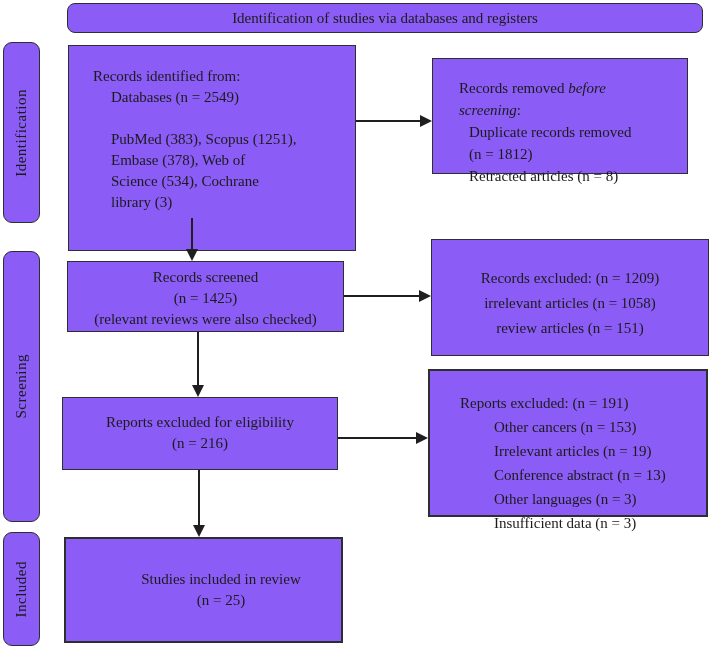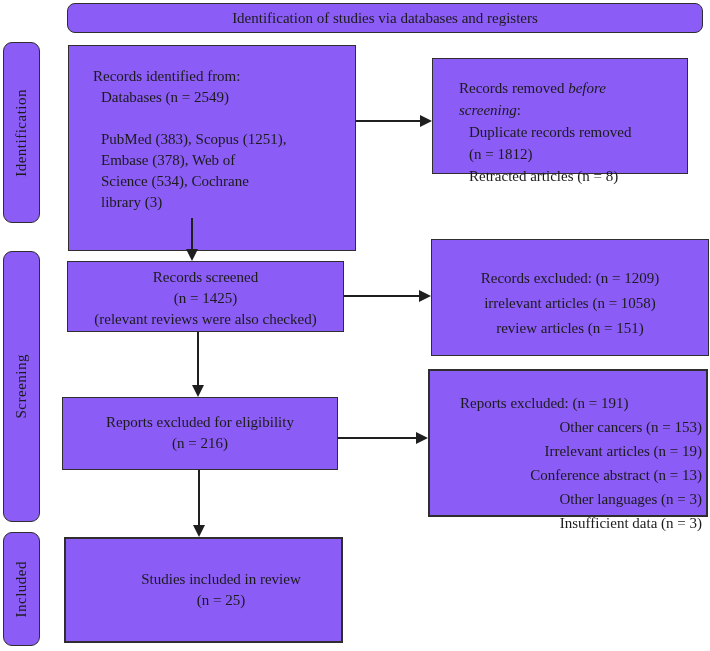--- a/index.html
+++ b/index.html
@@ -19,36 +19,36 @@
     display:flex;align-items:center;justify-content:center;
   }
   .vlabel{
     left:3px;width:37px;display:flex;align-items:center;justify-content:center;
   }
   .vlabel span{
     writing-mode:vertical-rl;transform:rotate(180deg);
     white-space:nowrap;letter-spacing:.5px;
   }
   .line{line-height:21px;min-height:21px;}
-  .ind{margin-left:8px;}
+  .ind{margin-left:18px;}
   .center{text-align:center;}
   .it{font-style:italic;}
   
   #box-identified{left:68px;top:45px;width:288px;height:206px;padding:20px 8px 0 24px;}
   #box-screened{left:67px;top:261px;width:277px;height:71px;padding-top:5px;}
   #box-eligibility{left:62px;top:397px;width:276px;height:73px;padding-top:14px;}
   #box-included{left:64px;top:537px;width:279px;height:106px;padding-top:30px;border-width:2px;padding-left:35px;}
   #box-removed{left:432px;top:58px;width:256px;height:116px;padding:18px 6px 12px 26px;}
   #box-removed .line{line-height:22px;min-height:22px;}
   #box-removed .ind{margin-left:10px;}
   #box-records-excluded{left:431px;top:239px;width:278px;height:117px;padding-top:26px;}
   #box-records-excluded .line{line-height:25px;min-height:25px;}
   #box-reports-excluded{left:428px;top:369px;width:280px;height:148px;padding:20px 4px 0 30px;border-width:2px;}
   #box-reports-excluded .line{line-height:24px;min-height:24px;}
-  #box-reports-excluded .ind{margin-left:34px;text-align:right;}
+  #box-reports-excluded .ind{margin-left:34px;}
   #pill-identification{top:42px;height:181px;}
   #pill-screening{top:251px;height:271px;}
   #pill-included{top:532px;height:114px;}
   
   .hline,.vline{position:absolute;background:#1f1f1f;}
   .hline{height:2px;}
   .vline{width:2px;}
   .head-right{
     position:absolute;width:0;height:0;
     border-left:12px solid #1f1f1f;

